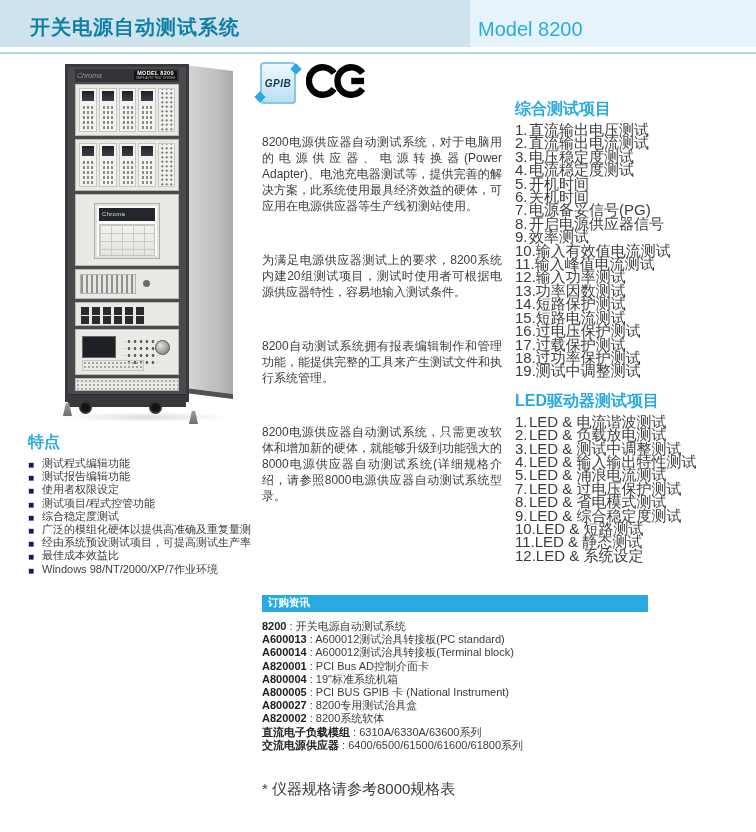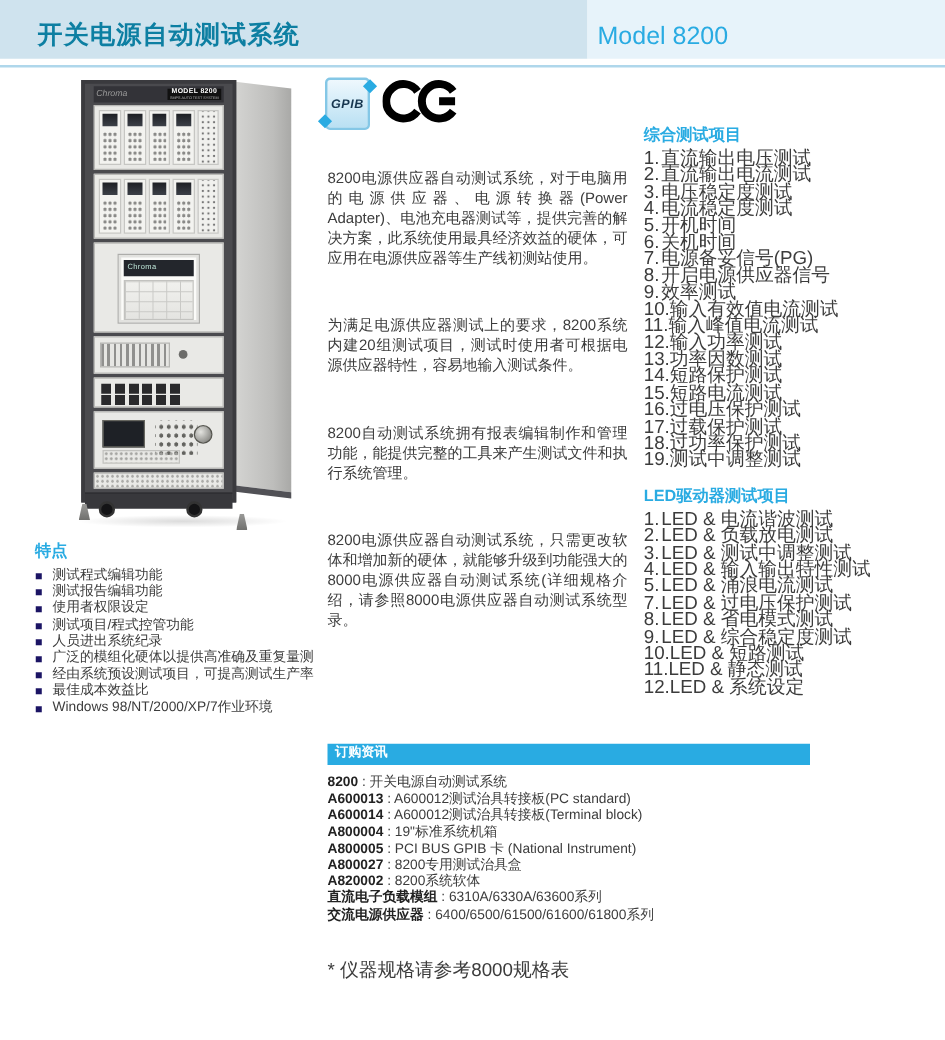--- a/index.html
+++ b/index.html
@@ -9,21 +9,21 @@
 
   
   .hdr { position:absolute; left:0; top:0; width:756px; height:47px; display:flex; }
   .hdr-left { width:470px; background:#cfe3ee; display:flex; align-items:flex-end; padding:0 0 6px 30px; }
   .hdr-right { flex:1; background:#e7f3fa; display:flex; align-items:flex-end; padding:0 0 6px 8px; }
   .hdr-title { font-size:20px; font-weight:bold; color:#0d7fa2; letter-spacing:1px; }
   .hdr-model { font-size:20px; color:#29abe2; }
   .hdr-rule { position:absolute; left:0; top:52px; width:756px; height:2px; background:#afd7eb; }
 
   
-  .cyan-h { font-size:13px; font-weight:bold; color:#29abe2; }
+  .cyan-h { font-size:16px; font-weight:bold; color:#29abe2; }
 
   
   .logos { position:absolute; left:260px; top:62px; display:flex; align-items:flex-start; gap:10px; }
   .gpib { position:relative; width:36px; height:42px; background:linear-gradient(#eef8fd,#b9e0f3); border:2px solid #84c7e6; border-radius:4px; display:flex; align-items:center; justify-content:center; }
   .gpib:before { content:""; position:absolute; left:-6px; bottom:1px; width:8px; height:8px; background:#29abe2; transform:rotate(45deg); }
   .gpib:after { content:""; position:absolute; right:-6px; top:1px; width:8px; height:8px; background:#29abe2; transform:rotate(45deg); }
   .gpib b { font-size:10px; font-style:italic; color:#17364f; letter-spacing:.5px; position:relative; z-index:1; }
   .ce { margin-top:1px; }
 
   .intro { position:absolute; left:262px; top:96px; width:240px; }
@@ -254,21 +254,21 @@
     <ul class="feat">
 
         <li><i class="sq">■</i><span>测试程式编辑功能</span></li>
 
         <li><i class="sq">■</i><span>测试报告编辑功能</span></li>
 
         <li><i class="sq">■</i><span>使用者权限设定</span></li>
 
         <li><i class="sq">■</i><span>测试项目/程式控管功能</span></li>
 
-        <li><i class="sq">■</i><span>人员进出系统纪录</span></li>
+        <li><i class="sq">■</i><span>综合稳定度测试</span></li>
 
         <li><i class="sq">■</i><span>广泛的模组化硬体以提供高准确及重复量测</span></li>
 
         <li><i class="sq">■</i><span>经由系统预设测试项目，可提高测试生产率</span></li>
 
         <li><i class="sq">■</i><span>最佳成本效益比</span></li>
 
         <li><i class="sq">■</i><span>Windows 98/NT/2000/XP/7作业环境</span></li>
       </ul>
   </div>
@@ -276,20 +276,21 @@
   <div class="ordering">
     <div class="ord-bar">订购资讯</div>
     <ul class="ord">
 
         <li><b>8200</b><span> : </span><span>开关电源自动测试系统</span></li>
 
         <li><b>A600013</b><span> : </span><span>A600012测试治具转接板(PC standard)</span></li>
 
         <li><b>A600014</b><span> : </span><span>A600012测试治具转接板(Terminal block)</span></li>
 
+        <li><b>A820001</b><span> : </span><span>PCI Bus AD控制介面卡</span></li>
 
         <li><b>A800004</b><span> : </span><span>19"标准系统机箱</span></li>
 
         <li><b>A800005</b><span> : </span><span>PCI BUS GPIB 卡 (National Instrument)</span></li>
 
         <li><b>A800027</b><span> : </span><span>8200专用测试治具盒</span></li>
 
         <li><b>A820002</b><span> : </span><span>8200系统软体</span></li>
 
         <li><b>直流电子负载模组</b><span> : </span><span>6310A/6330A/63600系列</span></li>

